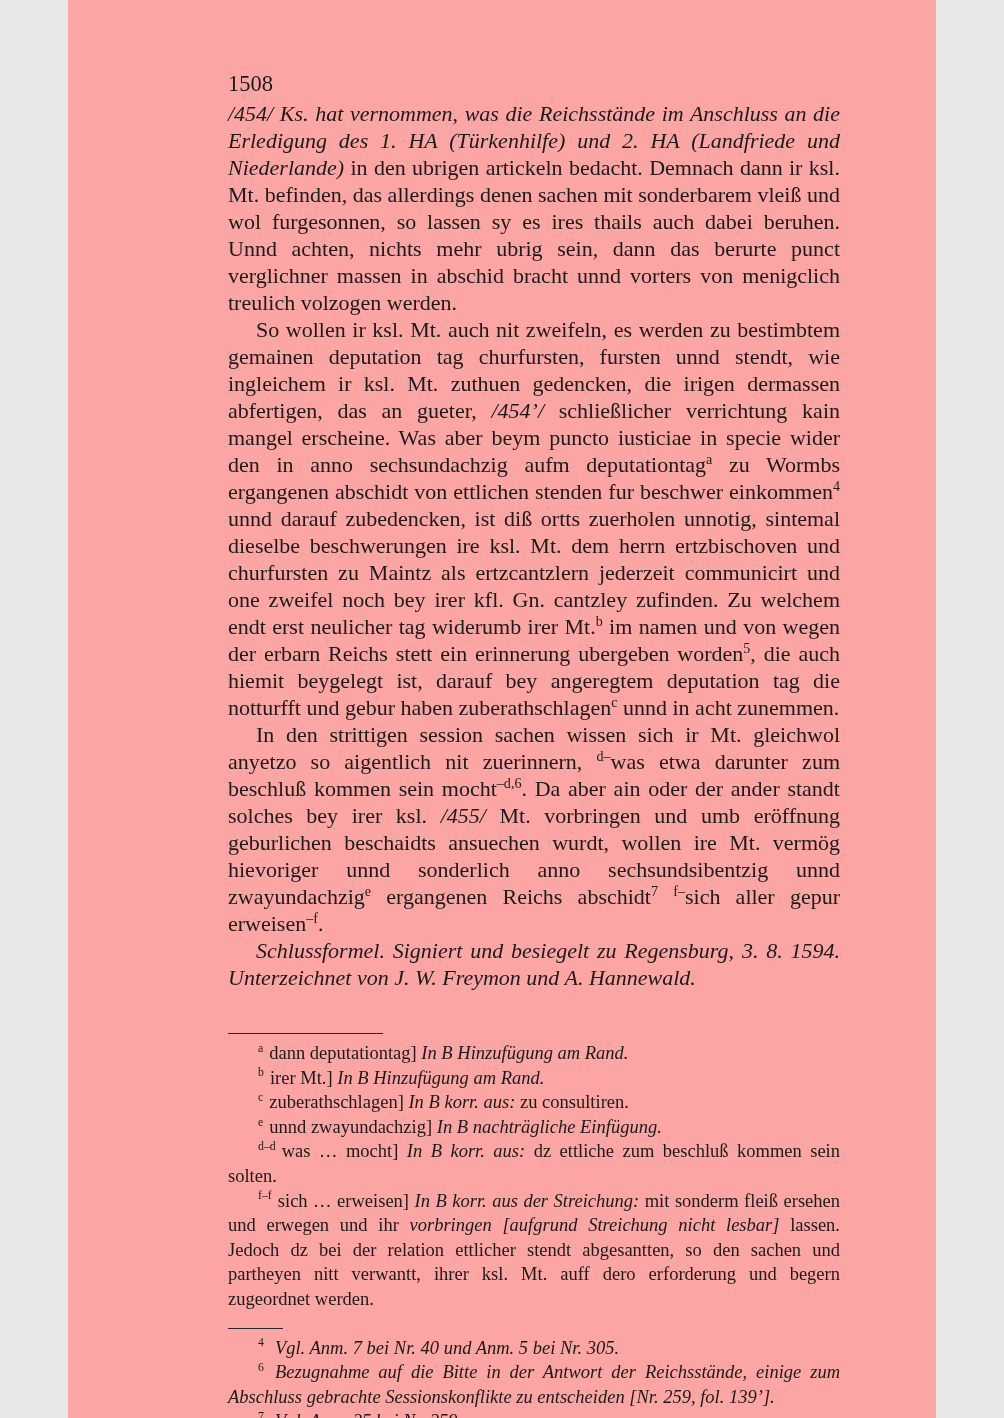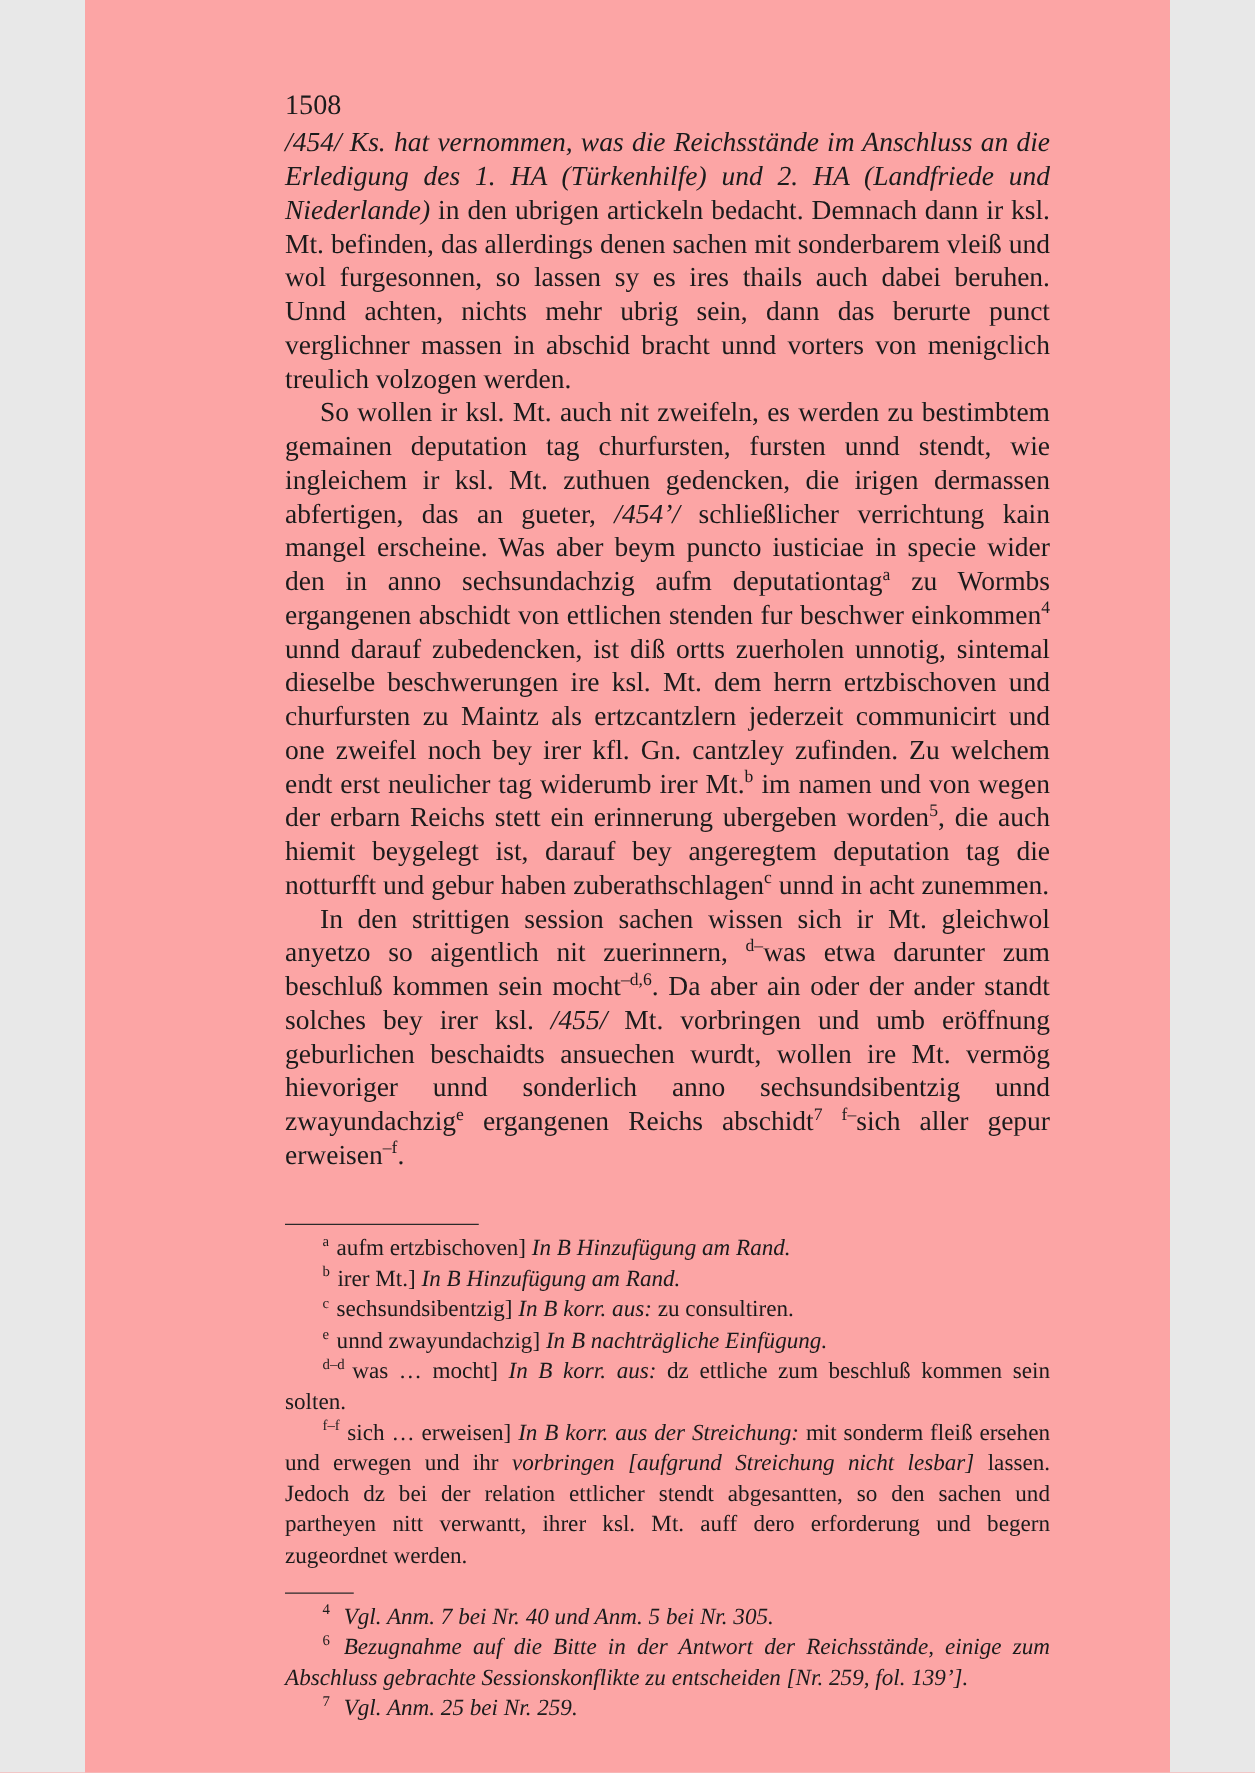--- a/index.html
+++ b/index.html
@@ -63,28 +63,29 @@
 <div class="page">
 
   <div class="header">
     <span class="pagenum">1508</span>
   </div>
 
   <div class="main-text">
     <p class="para noindent"><span class="it">/454/ Ks. hat vernommen, was die Reichsstände im Anschluss an die Erledigung des 1. HA (Türkenhilfe) und 2. HA (Landfriede und Niederlande) </span><span>in den ubrigen artickeln bedacht. Demnach dann ir ksl. Mt. befinden, das allerdings denen sachen mit sonderbarem vleiß und wol furgesonnen, so lassen sy es ires thails auch dabei beruhen. Unnd achten, nichts mehr ubrig sein, dann das berurte punct verglichner massen in abschid bracht unnd vorters von menigclich treulich volzogen werden.</span></p>
     <p class="para"><span>So wollen ir ksl. Mt. auch nit zweifeln, es werden zu bestimbtem gemainen deputation tag churfursten, fursten unnd stendt, wie ingleichem ir ksl. Mt. zuthuen gedencken, die irigen dermassen abfertigen, das an gueter, </span><span class="it">/454’/</span><span> schließlicher verrichtung kain mangel erscheine. Was aber beym puncto iusticiae in specie wider den in anno sechsundachzig aufm deputationtag</span><sup>a</sup><span> zu Wormbs ergangenen abschidt von ettlichen stenden fur beschwer einkommen</span><sup>4</sup><span> unnd darauf zubedencken, ist diß ortts zuerholen unnotig, sintemal dieselbe beschwerungen ire ksl. Mt. dem herrn ertzbischoven und churfursten zu Maintz als ertzcantzlern jederzeit communicirt und one zweifel noch bey irer kfl. Gn. cantzley zufinden. Zu welchem endt erst neulicher tag widerumb irer Mt.</span><sup>b</sup><span> im namen und von wegen der erbarn Reichs stett ein erinnerung ubergeben worden</span><sup>5</sup><span>, die auch hiemit beygelegt ist, darauf bey angeregtem deputation tag die notturfft und gebur haben zuberathschlagen</span><sup>c</sup><span> unnd in acht zunemmen.</span></p>
     <p class="para"><span>In den strittigen session sachen wissen sich ir Mt. gleichwol anyetzo so aigentlich nit zuerinnern, </span><sup>d–</sup><span>was etwa darunter zum beschluß kommen sein mocht</span><sup>–d,6</sup><span>. Da aber ain oder der ander standt solches bey irer ksl. </span><span class="it">/455/</span><span> Mt. vorbringen und umb eröffnung geburlichen beschaidts ansuechen wurdt, wollen ire Mt. vermög hievoriger unnd sonderlich anno sechsundsibentzig unnd zwayundachzig</span><sup>e</sup><span> ergangenen Reichs abschidt</span><sup>7</sup><span> </span><sup>f–</sup><span>sich aller gepur erweisen</span><sup>–f</sup><span>.</span></p>
+    <p class="para"><span class="it">Schlussformel. Signiert und besiegelt zu Regensburg, 3. 8. 1594. Unterzeichnet von J. W. Freymon und A. Hannewald.</span></p>
   </div>
 
   <div class="footnotes">
     <hr class="rule rule-long">
 
-    <p class="fn"><sup class="fnmark">a</sup><span class="fntext"><span>aufm ertzbischoven] </span><span class="it">In B Hinzufügung am Rand.</span></span></p>
+    <p class="fn"><sup class="fnmark">a</sup><span class="fntext"><span>dann deputationtag] </span><span class="it">In B Hinzufügung am Rand.</span></span></p>
     <p class="fn"><sup class="fnmark">b</sup><span class="fntext"><span>irer Mt.] </span><span class="it">In B Hinzufügung am Rand.</span></span></p>
-    <p class="fn"><sup class="fnmark">c</sup><span class="fntext"><span>sechsundsibentzig] </span><span class="it">In B korr. aus:</span><span> zu consultiren.</span></span></p>
+    <p class="fn"><sup class="fnmark">c</sup><span class="fntext"><span>zuberathschlagen] </span><span class="it">In B korr. aus:</span><span> zu consultiren.</span></span></p>
     <p class="fn"><sup class="fnmark">e</sup><span class="fntext"><span>unnd zwayundachzig] </span><span class="it">In B nachträgliche Einfügung.</span></span></p>
     <p class="fn"><sup class="fnmark">d–d</sup><span class="fntext"><span>was … mocht] </span><span class="it">In B korr. aus:</span><span> dz ettliche zum beschluß kommen sein solten.</span></span></p>
     <p class="fn"><sup class="fnmark">f–f</sup><span class="fntext"><span>sich … erweisen] </span><span class="it">In B korr. aus der Streichung:</span><span> mit sonderm fleiß ersehen und erwegen und ihr </span><span class="it">vorbringen [aufgrund Streichung nicht lesbar]</span><span> lassen. Jedoch dz bei der relation ettlicher stendt abgesantten, so den sachen und partheyen nitt verwantt, ihrer ksl. Mt. auff dero erforderung und begern zugeordnet werden.</span></span></p>
 
     <hr class="rule rule-short">
 
     <p class="fn fn-num"><sup class="fnmark">4</sup><span class="fntext"><span class="it">Vgl. Anm. 7 bei Nr. 40 und Anm. 5 bei Nr. 305.</span></span></p>
     <p class="fn fn-num"><sup class="fnmark">6</sup><span class="fntext"><span class="it">Bezugnahme auf die Bitte in der Antwort der Reichsstände, einige zum Abschluss gebrachte Sessionskonflikte zu entscheiden [Nr. 259, fol. 139’].</span></span></p>
     <p class="fn fn-num"><sup class="fnmark">7</sup><span class="fntext"><span class="it">Vgl. Anm. 25 bei Nr. 259.</span></span></p>
   </div>

